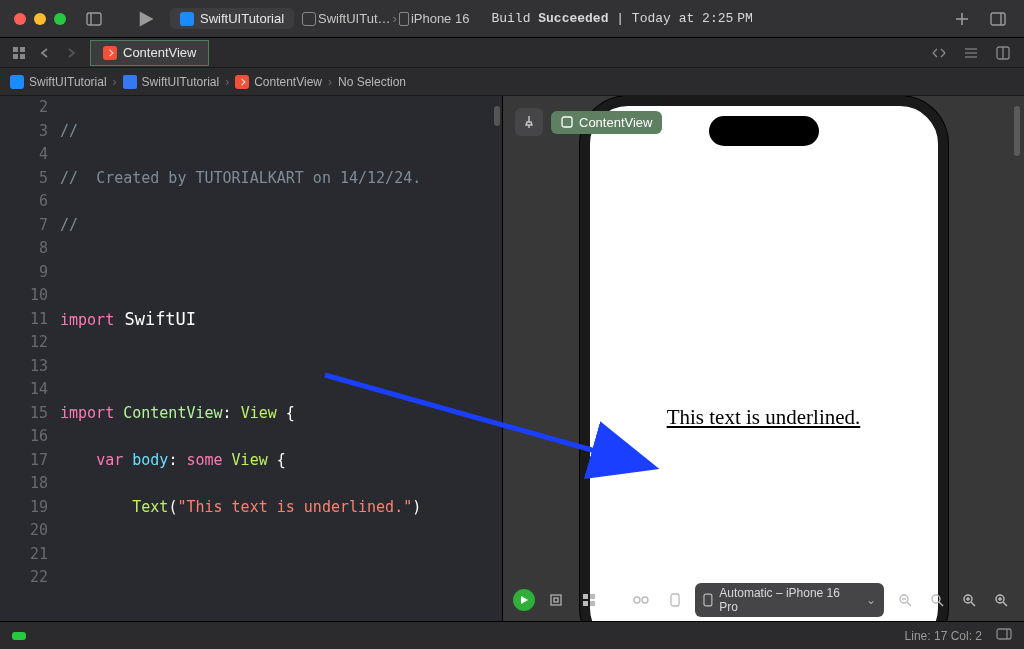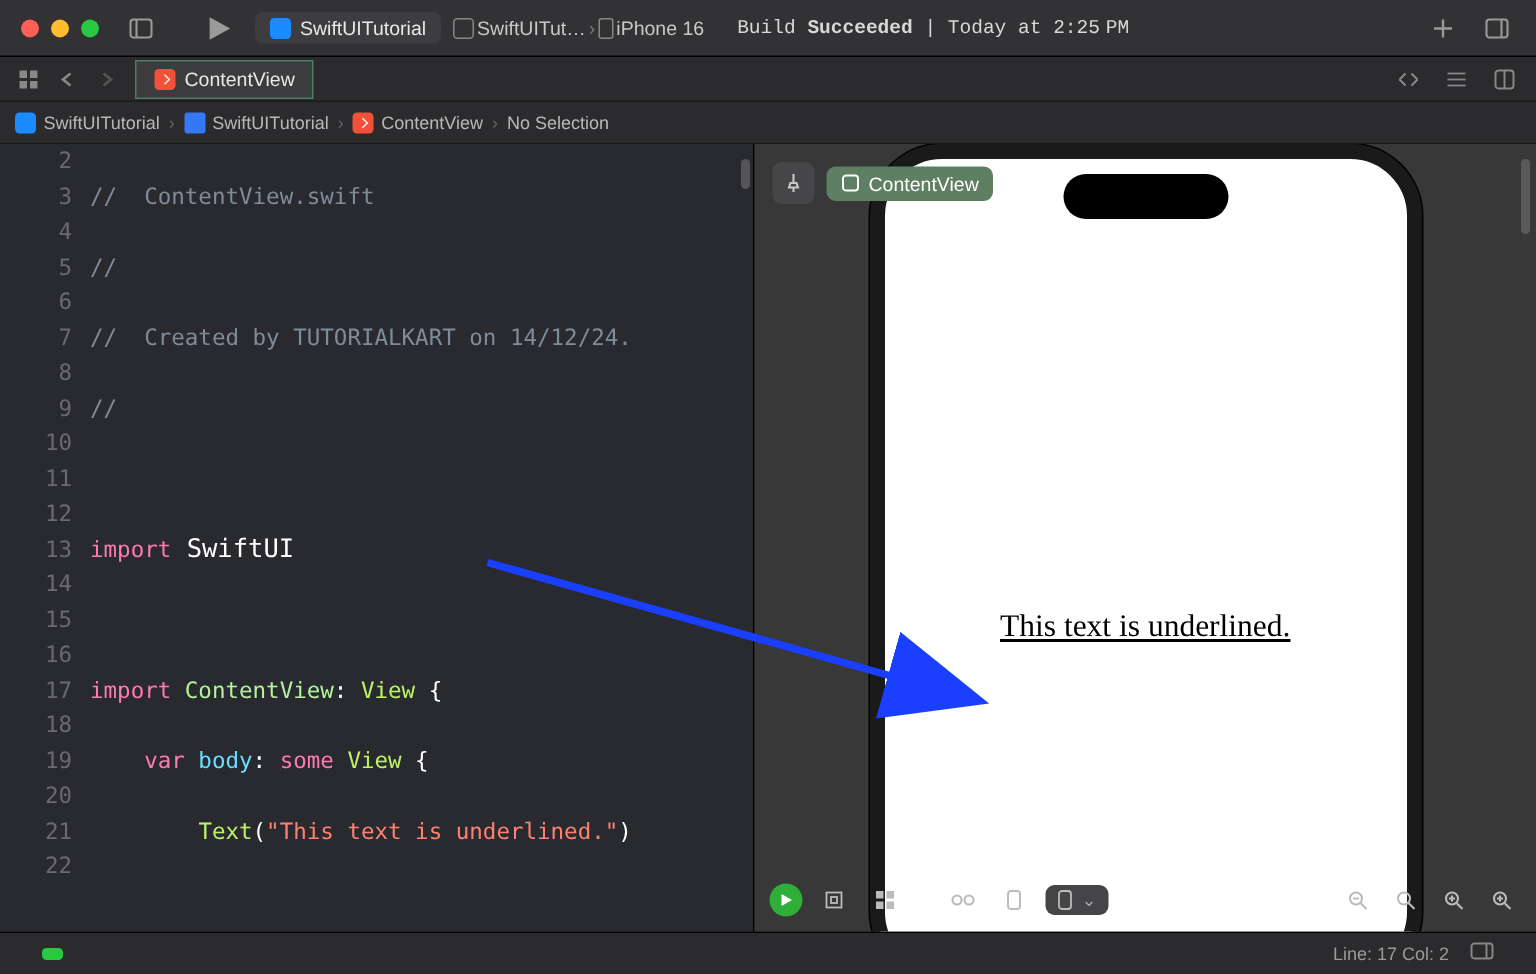--- a/index.html
+++ b/index.html
@@ -181,21 +181,21 @@
     background:#454547; border-radius:6px;
     padding:3px 8px; display:flex; gap:6px; align-items:center;
     font-size:12px; color:#d8d8d8;
   }
   .pv-right { margin-left:auto; display:flex; gap:6px;}
 
   
   .statusbar {
     height:28px; background:#2b2b2d;
     border-top:1px solid #000;
-    display:flex; align-items:center; padding:0 28px;
+    display:flex; align-items:center; padding:0 12px;
     font-size:12px; color:#9a9a9a;
   }
   .statusbar .left-dot{width:14px;height:8px;border-radius:3px;background:#27c93f;margin-right:auto;}
   .statusbar .right{display:flex;gap:14px;align-items:center;}
 
   
   .annot-arrow { position:absolute; left:290px; top:360px; width:400px; height:140px; z-index:5;}
 
   
   .editor-scroll{position:absolute;right:2px;top:10px;width:6px;height:20px;background:#555;border-radius:3px;}
@@ -341,21 +341,20 @@
         <div>15</div>
         <div>16</div>
       <div>17</div>
         <div>18</div>
         <div>19</div>
       <div>20</div>
         <div>21</div>
         <div>22</div>
     </div>
     <div class="code">
-<div class="line"><span class="tk-comment">//  </span><span class="tk-comment">ContentView.swift</span></div>
 <div class="line"><span class="tk-comment">//</span></div>
 <div class="line"><span class="tk-comment">//  </span><span class="tk-comment">Created by TUTORIALKART on 14/12/24.</span></div>
 <div class="line"><span class="tk-comment">//</span></div>
 <div class="line"></div>
 <div class="line"><span class="tk-keyword">import</span><span class="tk-bigwhite"> SwiftUI</span></div>
 <div class="line"></div>
 <div class="line"><span class="tk-keyword">import </span><span class="tk-name">ContentView</span><span class="tk-plain">: </span><span class="tk-type">View</span><span class="tk-plain"> {</span></div>
 <div class="line">    <span class="tk-keyword">var</span><span class="tk-var"> body</span><span class="tk-plain">: </span><span class="tk-keyword">some</span><span class="tk-type"> View</span><span class="tk-plain"> {</span></div>
 <div class="line">        <span class="tk-type">Text</span><span class="tk-plain">(</span><span class="tk-string">"This text is underlined."</span><span class="tk-plain">)</span></div>
 
@@ -423,20 +422,21 @@
       </div>
       <div class="pv-btn">
         <svg width="10" height="14" viewBox="0 0 10 14" fill="none" stroke="#bbb" stroke-width="1.3">
             <rect x="1" y="1" width="8" height="12" rx="2"></rect>
           </svg>
       </div>
       <div class="device-select">
         <svg width="10" height="14" viewBox="0 0 10 14" fill="none" stroke="#bbb" stroke-width="1.2">
             <rect x="1" y="1" width="8" height="12" rx="2"></rect>
           </svg>
+        <span>Automatic – iPhone 16 Pro</span>
         <span style="color:#aaa">⌄</span>
       </div>
       <div class="pv-right">
         <div class="pv-btn">
             <svg width="14" height="14" viewBox="0 0 14 14" fill="none" stroke="#bbb" stroke-width="1.4">
               <circle cx="6" cy="6" r="4"></circle>
               <line x1="9" y1="9" x2="13" y2="13"></line>
               <line x1="4" y1="6" x2="8" y2="6"></line>
             </svg>
           </div>

